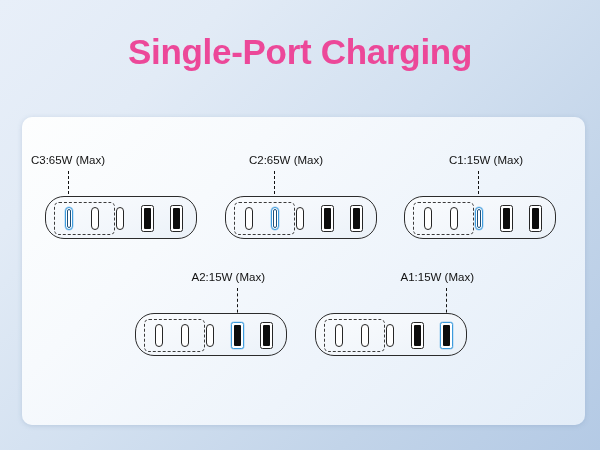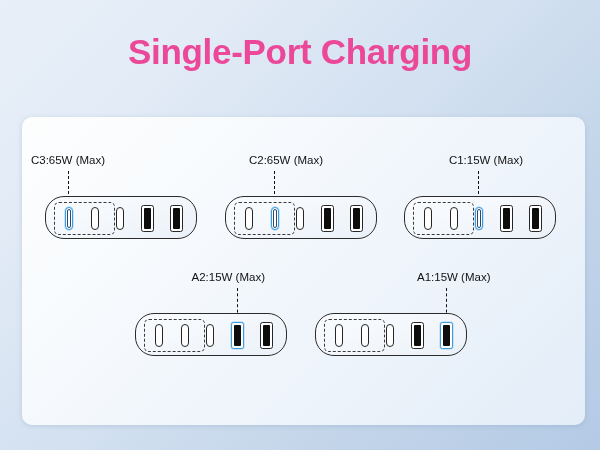--- a/index.html
+++ b/index.html
@@ -200,21 +200,21 @@
           <div class="ports">
             <div class="port-c" style="left: 19px;"></div>
             <div class="port-c" style="left: 45px;"></div>
             <div class="port-c" style="left: 70px;"></div>
             <div class="port-a highlight" style="left: 95px;"></div>
             <div class="port-a" style="left: 124px;"></div>
           </div>
         </div>
       </div>
       <div class="device-group" style="left: 293px; top: 154px;">
-        <div class="device-label" style="left: 85.5px; width: 90px; text-align: right;">A1:15W (Max)</div>
+        <div class="device-label" style="left: 85.5px; width: 90px; text-align: left;">A1:15W (Max)</div>
         <div class="leader-line" style="left: 130.5px; top: 17px; height: 30px;"></div>
         <div class="device-body" style="left: 0px; top: 42px;">
           <div class="dash-box"></div>
           <div class="ports">
             <div class="port-c" style="left: 19px;"></div>
             <div class="port-c" style="left: 45px;"></div>
             <div class="port-c" style="left: 70px;"></div>
             <div class="port-a" style="left: 95px;"></div>
             <div class="port-a highlight" style="left: 124px;"></div>
           </div>

